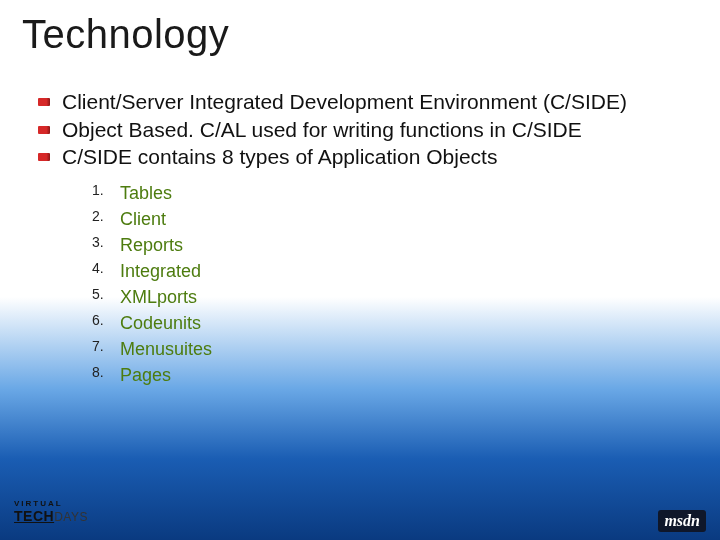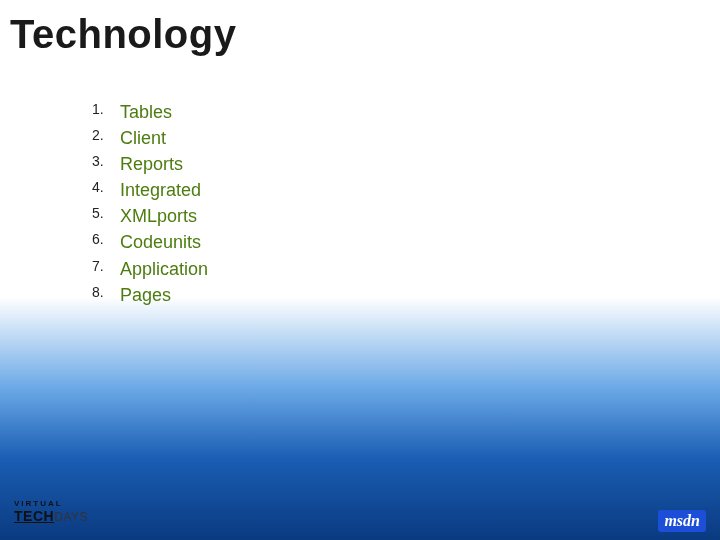--- a/index.html
+++ b/index.html
@@ -9,23 +9,23 @@
     background: linear-gradient(to bottom,
       #ffffff 0%,
       #ffffff 55%,
       #6aa8e6 72%,
       #1a5db3 85%,
       #0a3a80 100%);
     position: relative;
   }
   .title {
     font-size: 40px;
-    font-weight: 700;
+    font-weight: 400;
     color: #1a1a1a;
-    padding: 12px 0 0 10px;
+    padding: 12px 0 0 22px;
     letter-spacing: 0.5px;
   }
   .content {
     padding: 32px 0 0 38px;
   }
   ul.main { list-style: none; }
   ul.main > li {
     position: relative;
     padding-left: 24px;
     font-size: 21px;
@@ -93,21 +93,21 @@
   .logo-left .line2 .days { color: #333; font-weight: 400; font-size: 12px; }
   .logo-right {
     position: absolute;
     right: 14px;
     bottom: 8px;
     display: flex;
     align-items: flex-end;
     gap: 4px;
   }
   .msdn-badge {
-    background: #1d4ed8;
+    background: #0f172a;
     color: #fff;
     padding: 2px 6px;
     border-radius: 3px;
     font-size: 16px;
     font-weight: 600;
     font-style: italic;
     font-family: Georgia, serif;
   }
   .msdn-sub {
     font-size: 6px;
@@ -115,28 +115,33 @@
     text-align: right;
     line-height: 1;
   }
 </style>
 </head>
 <body>
 
 <h1 class="title">Technology</h1>
 
 <div class="content">
+  <ul class="main">
+    <li>Client/Server Integrated Development Environment (C/SIDE)</li>
+    <li>Object Based. C/AL used for writing functions in C/SIDE</li>
+    <li>C/SIDE contains 8 types of Application Objects</li>
+  </ul>
   <ol class="sub">
     <li>Tables</li>
     <li>Client</li>
     <li>Reports</li>
     <li>Integrated</li>
     <li>XMLports</li>
     <li>Codeunits</li>
-    <li>Application</li>
+    <li>Menusuites</li>
     <li>Pages</li>
   </ol>
 </div>
 
 <div class="footer">
   <div class="logo-left">
     <div class="line1">VIRTUAL</div>
     <div class="line2">
       <span class="tech">TECH</span><span class="days">DAYS</span>
     </div>

